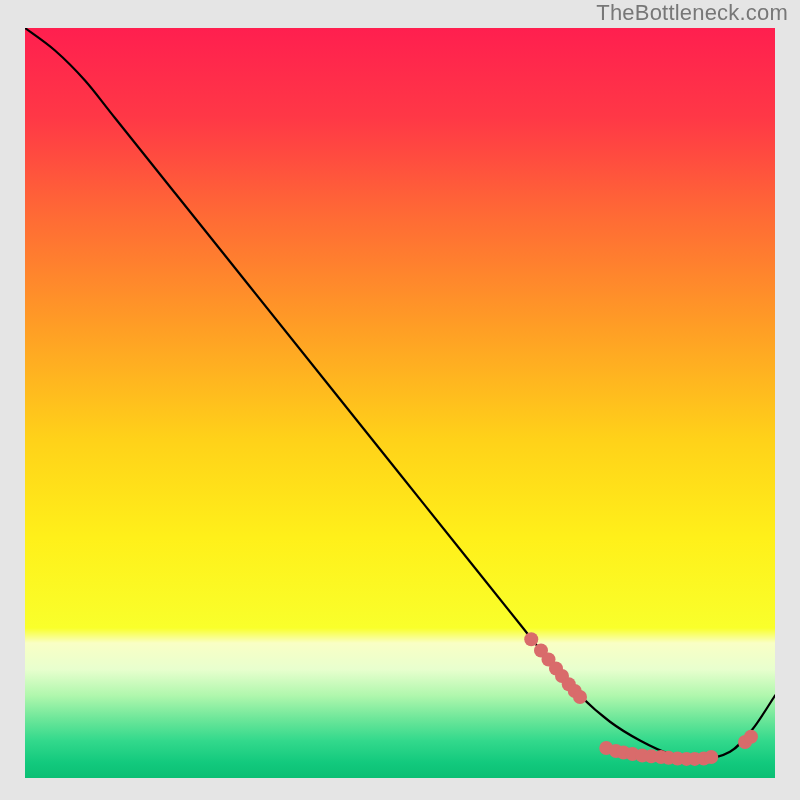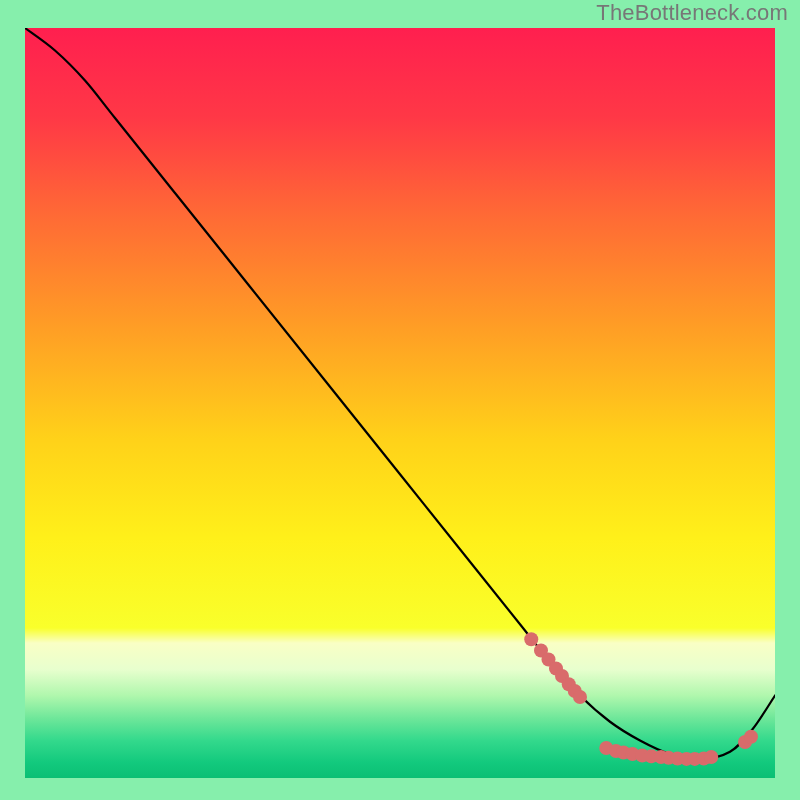--- a/index.html
+++ b/index.html
@@ -8,21 +8,21 @@
     width: 800px;
     height: 800px;
     background: #000;
     font-family: Arial, Helvetica, sans-serif;
     overflow: hidden;
   }
   .outer {
     position: relative;
     width: 800px;
     height: 800px;
-    background: #86efac;
+    background: #e5e5e5;
   }
   .attribution {
     position: absolute;
     top: 0;
     right: 12px;
     font-size: 22px;
     font-weight: 500;
     color: #777;
     letter-spacing: 0.2px;
   }

